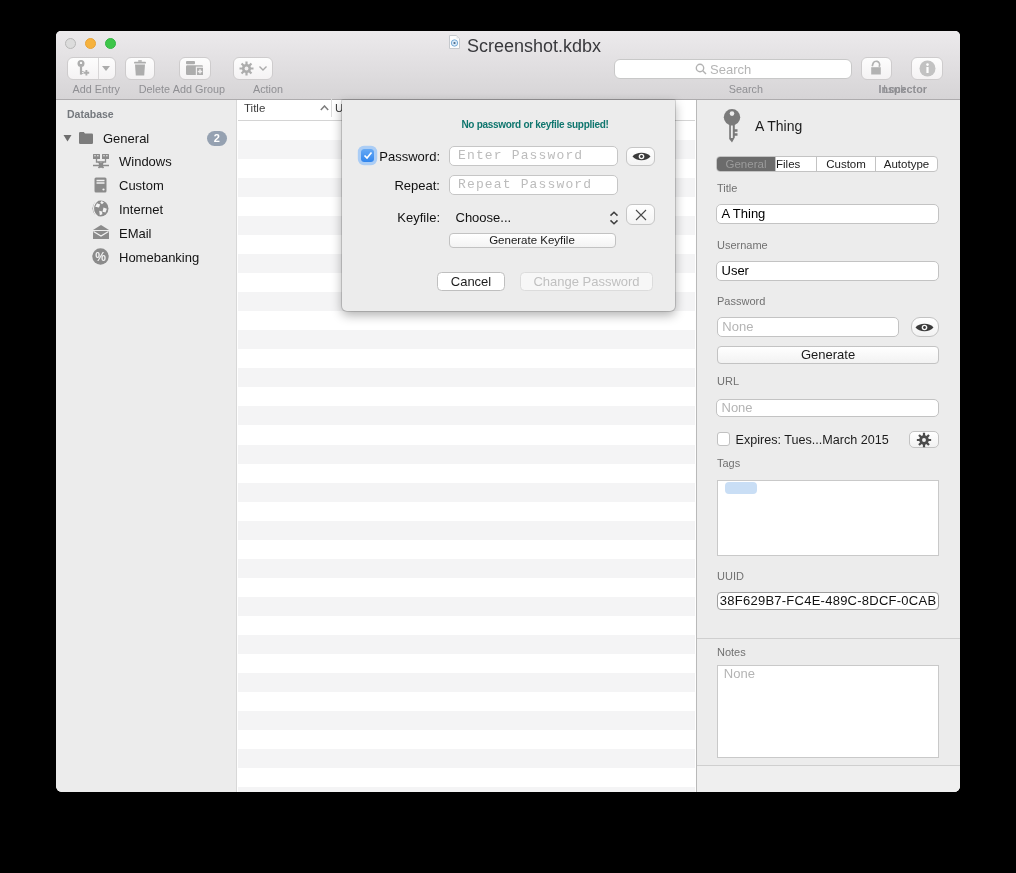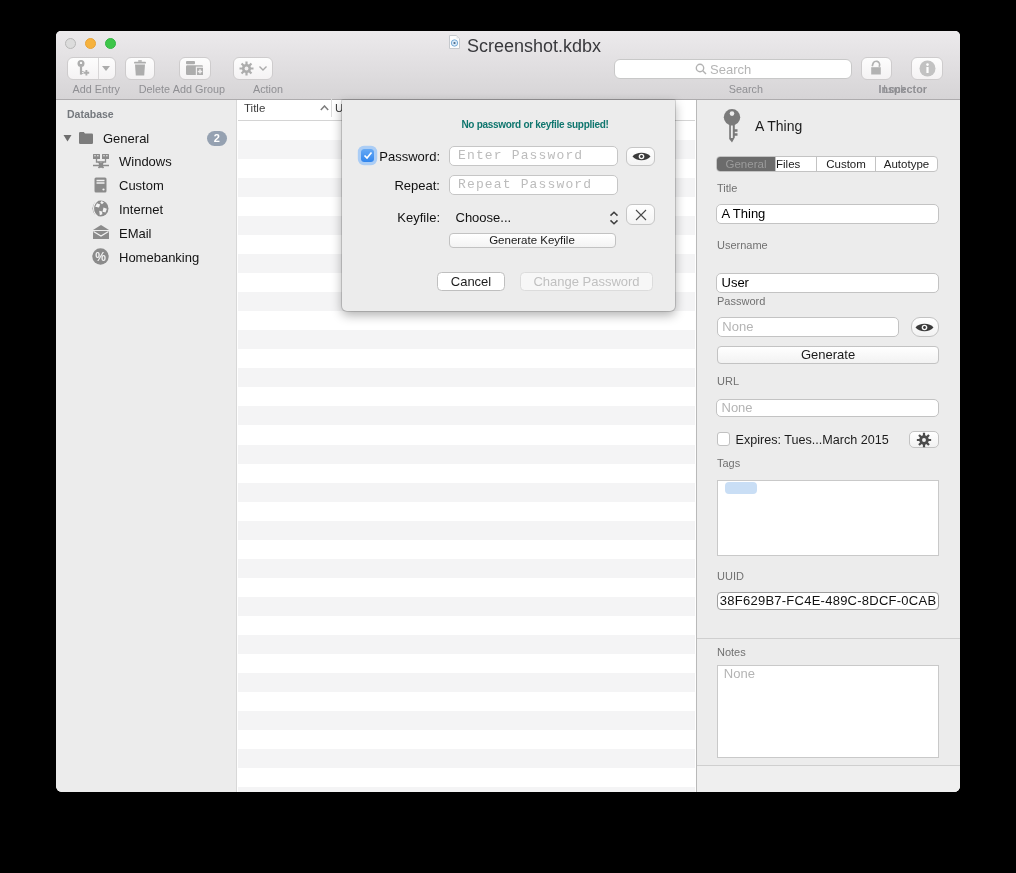--- a/index.html
+++ b/index.html
@@ -204,21 +204,21 @@
     <div style="position:absolute;left:19px;top:56.5px;width:222px;height:16px;display:flex;
          border:1px solid #c3c3c3;border-radius:4px;overflow:hidden;background:#fff;">
       <div style="width:58px;background:#6b6b6b;color:#9b9b9b;font-size:11.5px;text-align:center;line-height:14px;">General</div>
       <div style="width:41px;border-left:1px solid #c3c3c3;color:#202020;font-size:11.5px;text-align:left;line-height:14px;">Files</div>
       <div style="width:59px;border-left:1px solid #c3c3c3;color:#202020;font-size:11.5px;text-align:center;line-height:14px;">Custom</div>
       <div style="flex:1;border-left:1px solid #c3c3c3;color:#202020;font-size:11.5px;text-align:center;line-height:14px;">Autotype</div>
     </div>
     <div class="ilabel" style="left:20px;top:82px;">Title</div>
     <div class="ifield" style="left:19px;top:104px;width:222.5px;">A Thing</div>
     <div class="ilabel" style="left:20px;top:139px;">Username</div>
-    <div class="ifield" style="left:19px;top:173px;width:222.5px;">User</div>
+    <div class="ifield" style="left:19px;top:161px;width:222.5px;">User</div>
     <div class="ilabel" style="left:20px;top:195.3px;">Password</div>
     <div class="ifield" style="left:19.8px;top:217px;width:182.6px;"><span class="ph">None</span></div>
     <div class="ibtn" style="left:213.5px;top:217.5px;width:28px;height:19.5px;border-radius:9px;"></div>
     <svg width="19" height="11" viewBox="0 0 19 11" style="position:absolute;left:218px;top:222px;">
       <path d="M0.5 5.5 C4 0.6 15 0.6 18.5 5.5 C15 10.4 4 10.4 0.5 5.5 z" fill="#3a3a3a"></path>
       <circle cx="9.5" cy="5.5" r="2.8" fill="#f5f5f5"></circle>
       <circle cx="9.5" cy="5.5" r="1.4" fill="#3a3a3a"></circle>
     </svg>
     <div class="ibtn" style="left:19.8px;top:246.5px;width:222.5px;height:17.5px;line-height:16.5px;">Generate</div>
     <div class="ilabel" style="left:20px;top:275.5px;">URL</div>

